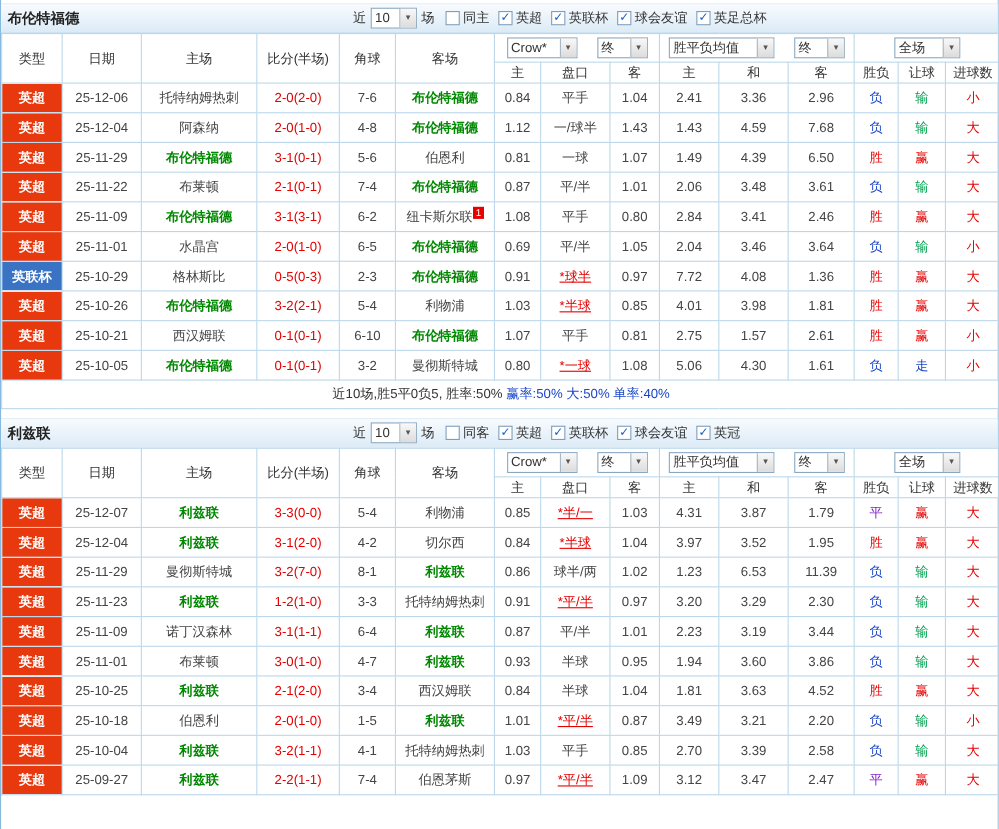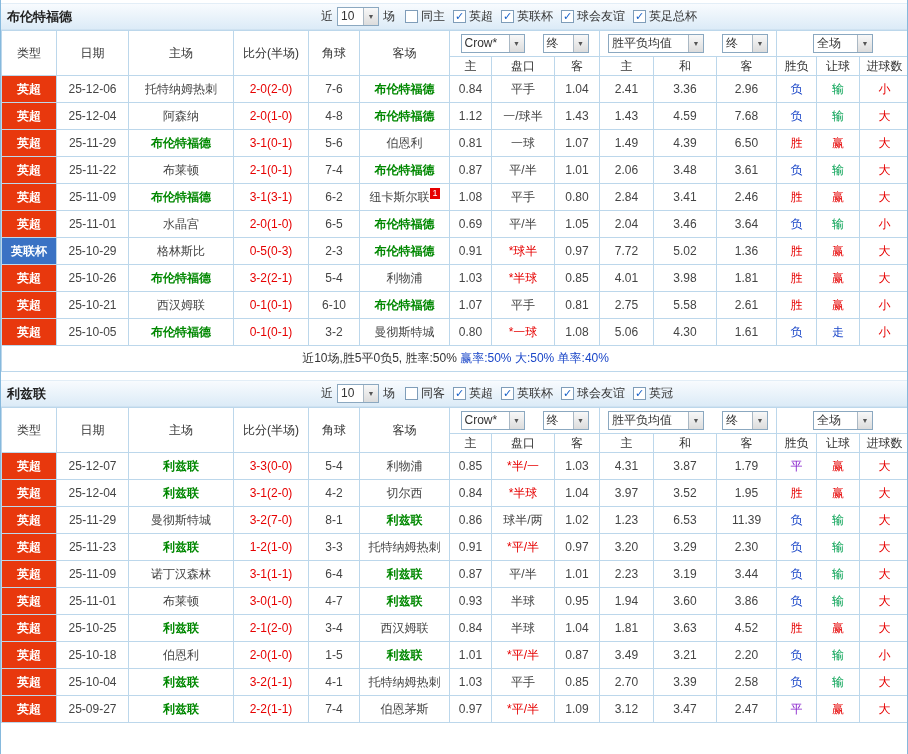--- a/index.html
+++ b/index.html
@@ -38,21 +38,21 @@
   .results-table { width:908px; border-collapse:collapse; table-layout:fixed; }
   .results-table th, .results-table td { border:1px solid #bcd7eb; text-align:center; overflow:hidden; white-space:nowrap; padding:0; }
   .results-table thead tr:first-child th { height:26px; }
   .results-table thead tr:last-child th { height:19px; }
   .results-table thead th { font-weight:normal; color:#333; background:#fff; }
   .results-table tbody td { height:27px; color:#444; }
   .header-selects { display:flex; align-items:center; justify-content:center; gap:18px; }
   .results-table td.league { color:#fff; font-weight:bold; }
   .results-table td.focus { color:var(--focus-color); font-weight:bold; }
   .results-table td.score { color:var(--score-color); }
-  .results-table td.starred { color:var(--starred-color); }
+  .results-table td.starred { color:var(--starred-color);text-decoration:underline; }
   .card { display:inline-block; position:relative; top:-5px; background:var(--card-color); color:#fff; font-size:9px; line-height:11px; padding:0 2px; margin-left:1px; }
   .footer-cell { height:26px; color:#333; background:#fff; }
 </style>
 </head>
 <body style="--score-color: #e60000; --focus-color: #008800; --starred-color: #e60000; --card-color: #e60000;">
 
 <div class="window">
 
 
   <div class="section">
@@ -267,21 +267,21 @@
             <td class="league" style="background: rgb(58, 114, 196);">英联杯</td>
             <td>25-10-29</td>
             <td>格林斯比</td>
             <td class="score">0-5(0-3)</td>
             <td>2-3</td>
             <td class="focus">布伦特福德</td>
             <td>0.91</td>
             <td class="starred">*球半</td>
             <td>0.97</td>
             <td>7.72</td>
-            <td>5.02</td>
+            <td>4.08</td>
             <td>1.36</td>
             <td style="color: rgb(230, 0, 0);">胜</td>
             <td style="color: rgb(230, 0, 0);">赢</td>
             <td style="color: rgb(230, 0, 0);">大</td>
           </tr>
           <tr>
             <td class="league" style="background: rgb(232, 56, 13);">英超</td>
             <td>25-10-26</td>
             <td class="focus">布伦特福德</td>
             <td class="score">3-2(2-1)</td>
@@ -301,21 +301,21 @@
             <td class="league" style="background: rgb(232, 56, 13);">英超</td>
             <td>25-10-21</td>
             <td>西汉姆联</td>
             <td class="score">0-1(0-1)</td>
             <td>6-10</td>
             <td class="focus">布伦特福德</td>
             <td>1.07</td>
             <td>平手</td>
             <td>0.81</td>
             <td>2.75</td>
-            <td>5.58</td>
+            <td>1.57</td>
             <td>2.61</td>
             <td style="color: rgb(230, 0, 0);">胜</td>
             <td style="color: rgb(230, 0, 0);">赢</td>
             <td style="color: rgb(230, 0, 0);">小</td>
           </tr>
           <tr>
             <td class="league" style="background: rgb(232, 56, 13);">英超</td>
             <td>25-10-05</td>
             <td class="focus">布伦特福德</td>
             <td class="score">0-1(0-1)</td>

